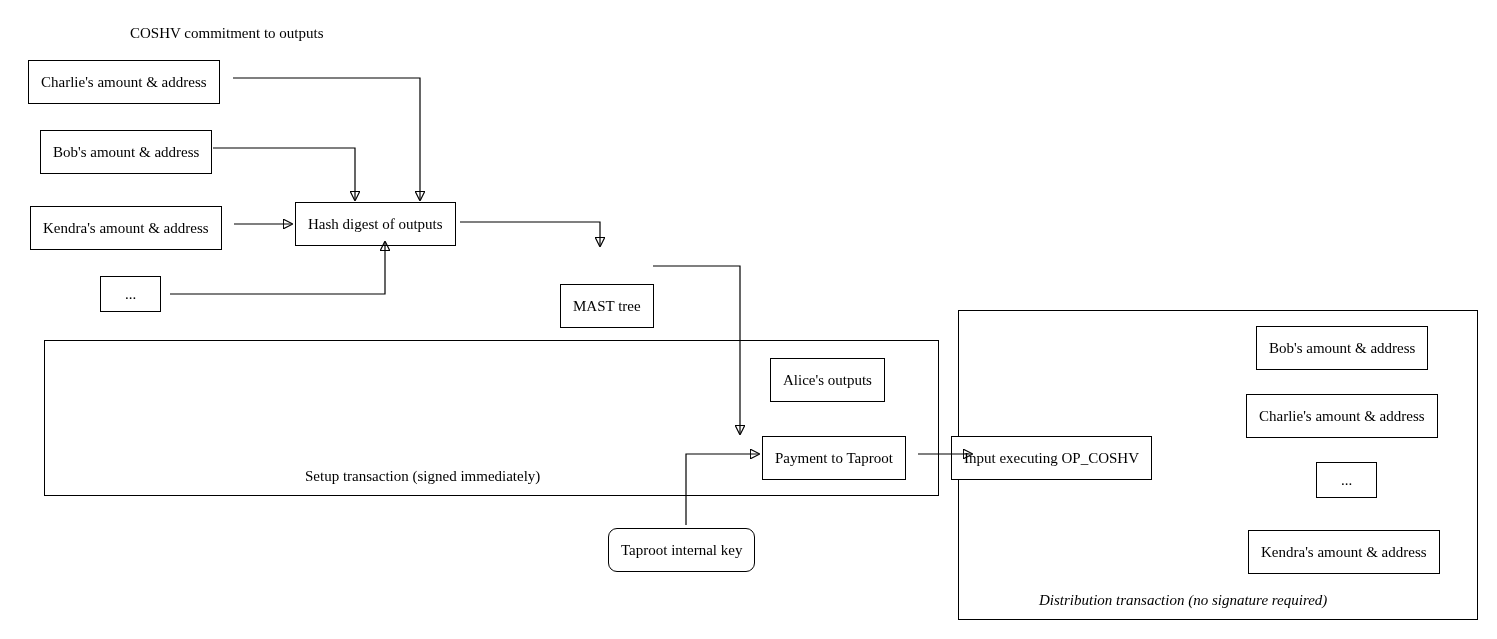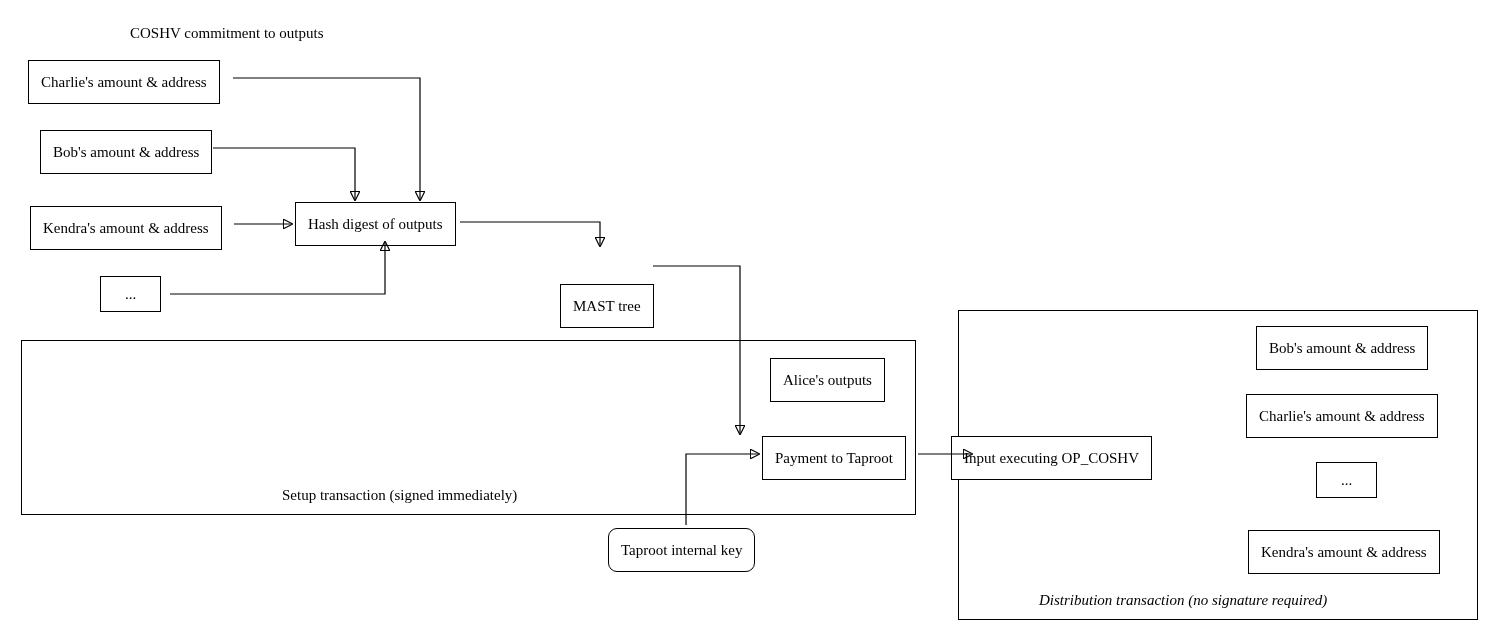--- a/index.html
+++ b/index.html
@@ -66,21 +66,21 @@
   <div class="box" style="left:30px;  top:206px;">Kendra's amount &amp; address</div>
 
   <div class="box" style="left:100px; top:276px; padding:8px 24px;">...</div>
 
   <div class="box" style="left:295px; top:202px;text-align:right;">Hash digest of outputs</div>
 
   <div class="box" style="left:560px; top:248px;margin-top:36px;">MAST tree</div>
 
   <div class="box" style="left:608px; top:528px;border-radius:9px;">Taproot internal key</div>
 
-  <div class="cluster" style="left:21px; top:340px; width:895px; height:175px;">
+  <div class="cluster" style="left:44px; top:340px; width:895px; height:156px;">
     <div class="cluster-label" style="left:260px; bottom:10px;">Setup transaction (signed immediately)</div>
   </div>
 
 
   <div class="box" style="left:770px; top:358px;">Alice's outputs</div>
 
   <div class="box" style="left:762px; top:436px;">Payment to Taproot</div>
 
   <div class="cluster" style="left:958px; top:310px; width:520px; height:310px;">
     <div class="cluster-label" style="left:80px; bottom:10px;font-style:italic;">Distribution transaction (no signature required)</div>

